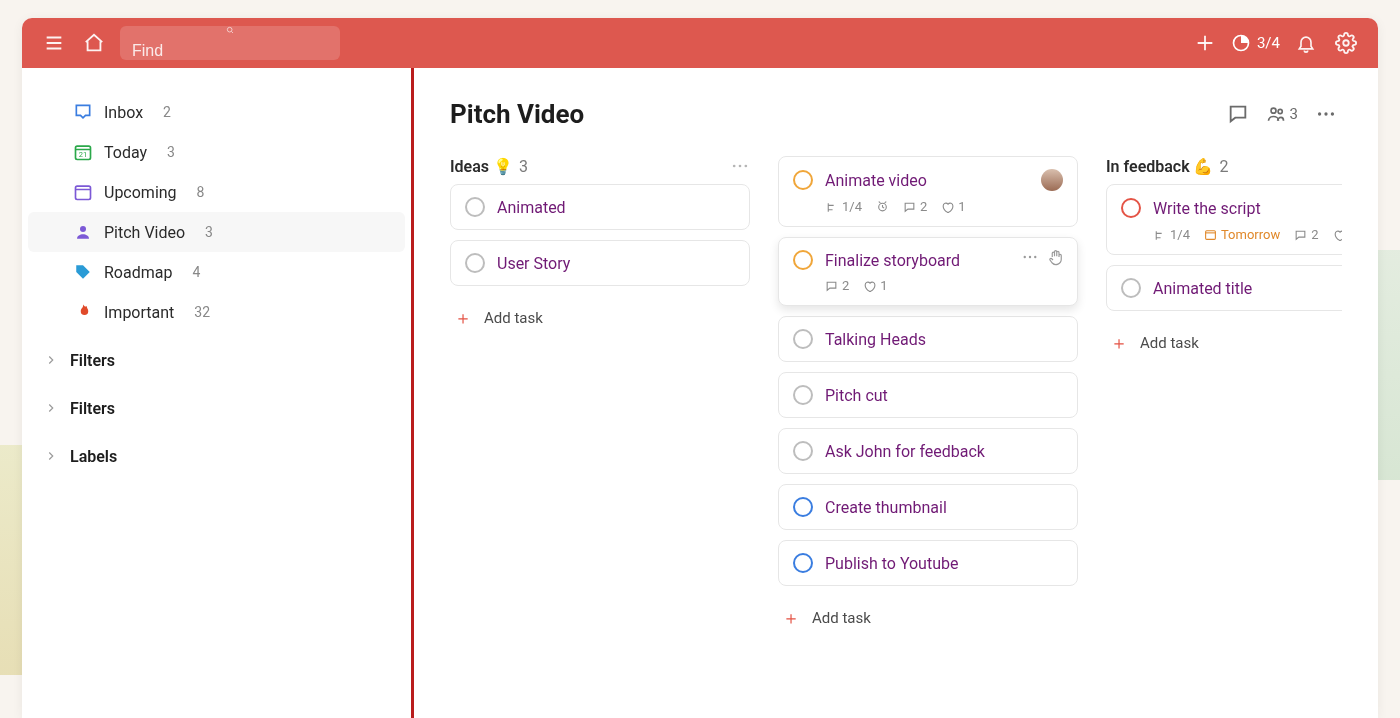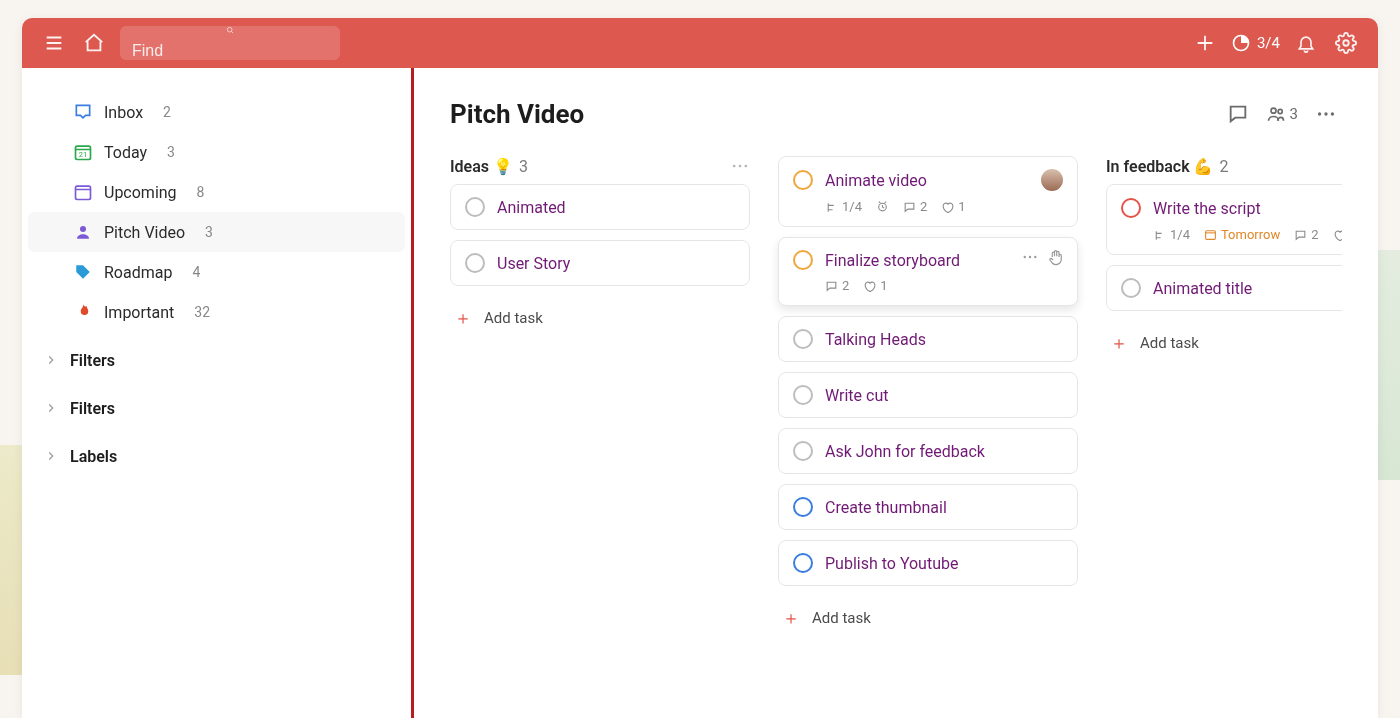--- a/index.html
+++ b/index.html
@@ -490,21 +490,21 @@
 
           <div class="card">
             <div class="card-row1">
               <span class="check"></span>
               <span class="card-title">Talking Heads</span>
             </div>
           </div>
           <div class="card">
             <div class="card-row1">
               <span class="check"></span>
-              <span class="card-title">Write cut</span>
+              <span class="card-title">Pitch cut</span>
             </div>
           </div>
           <div class="card">
             <div class="card-row1">
               <span class="check"></span>
               <span class="card-title">Ask John for feedback</span>
             </div>
           </div>
           <div class="card">
             <div class="card-row1">

